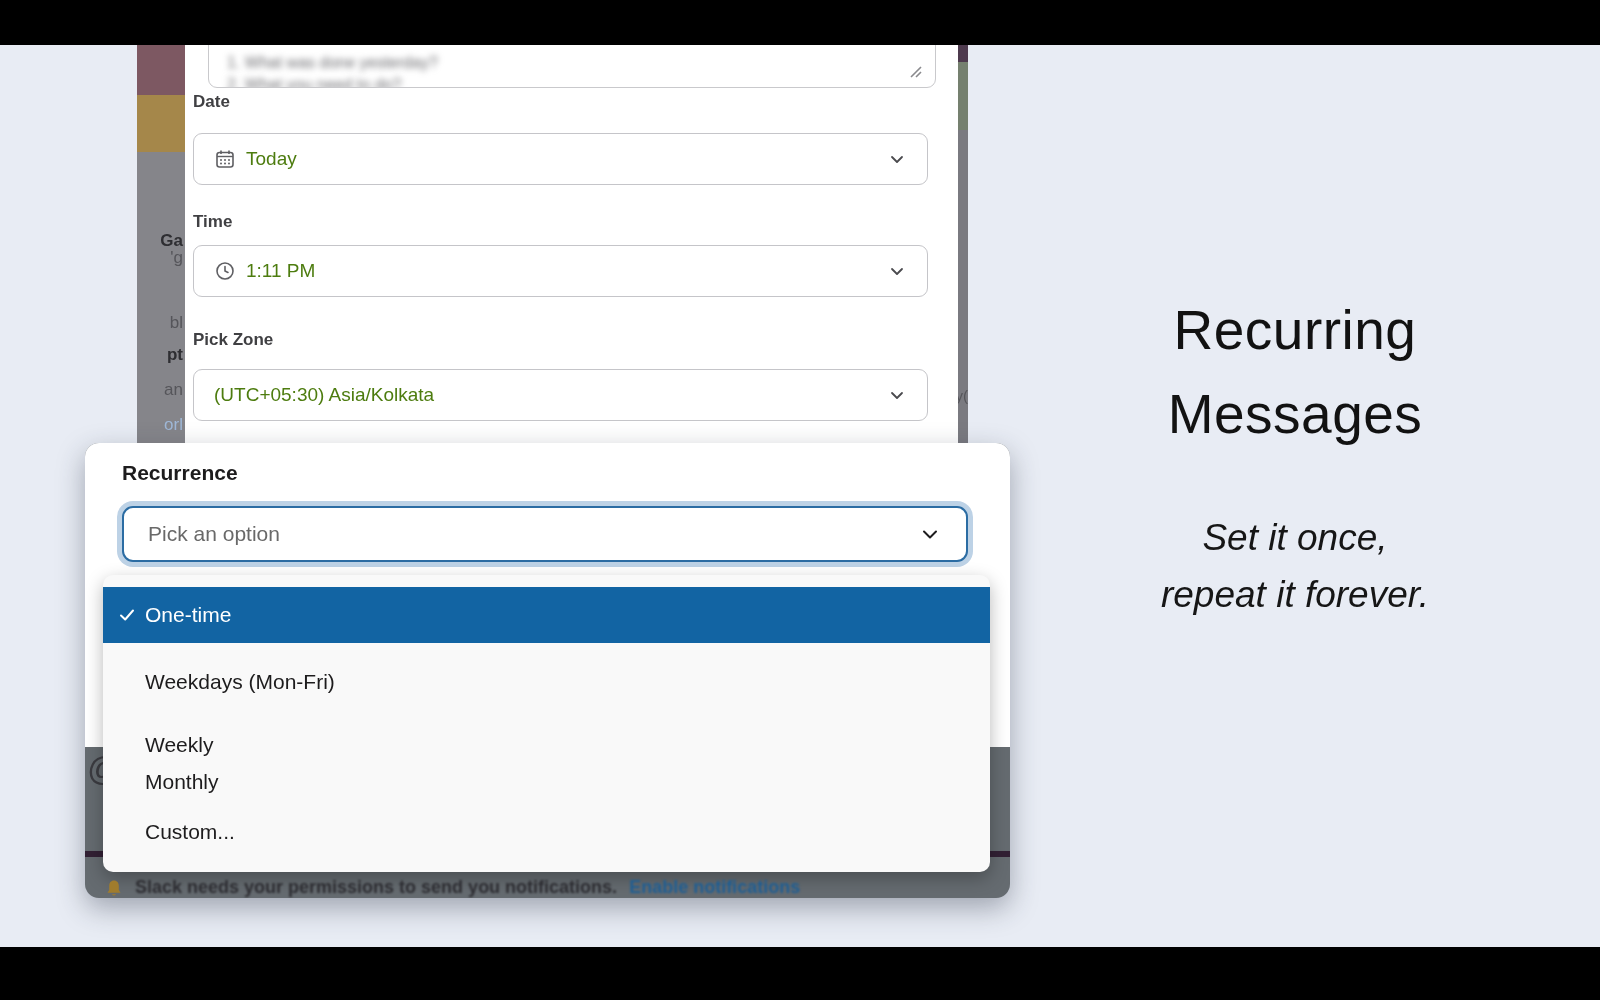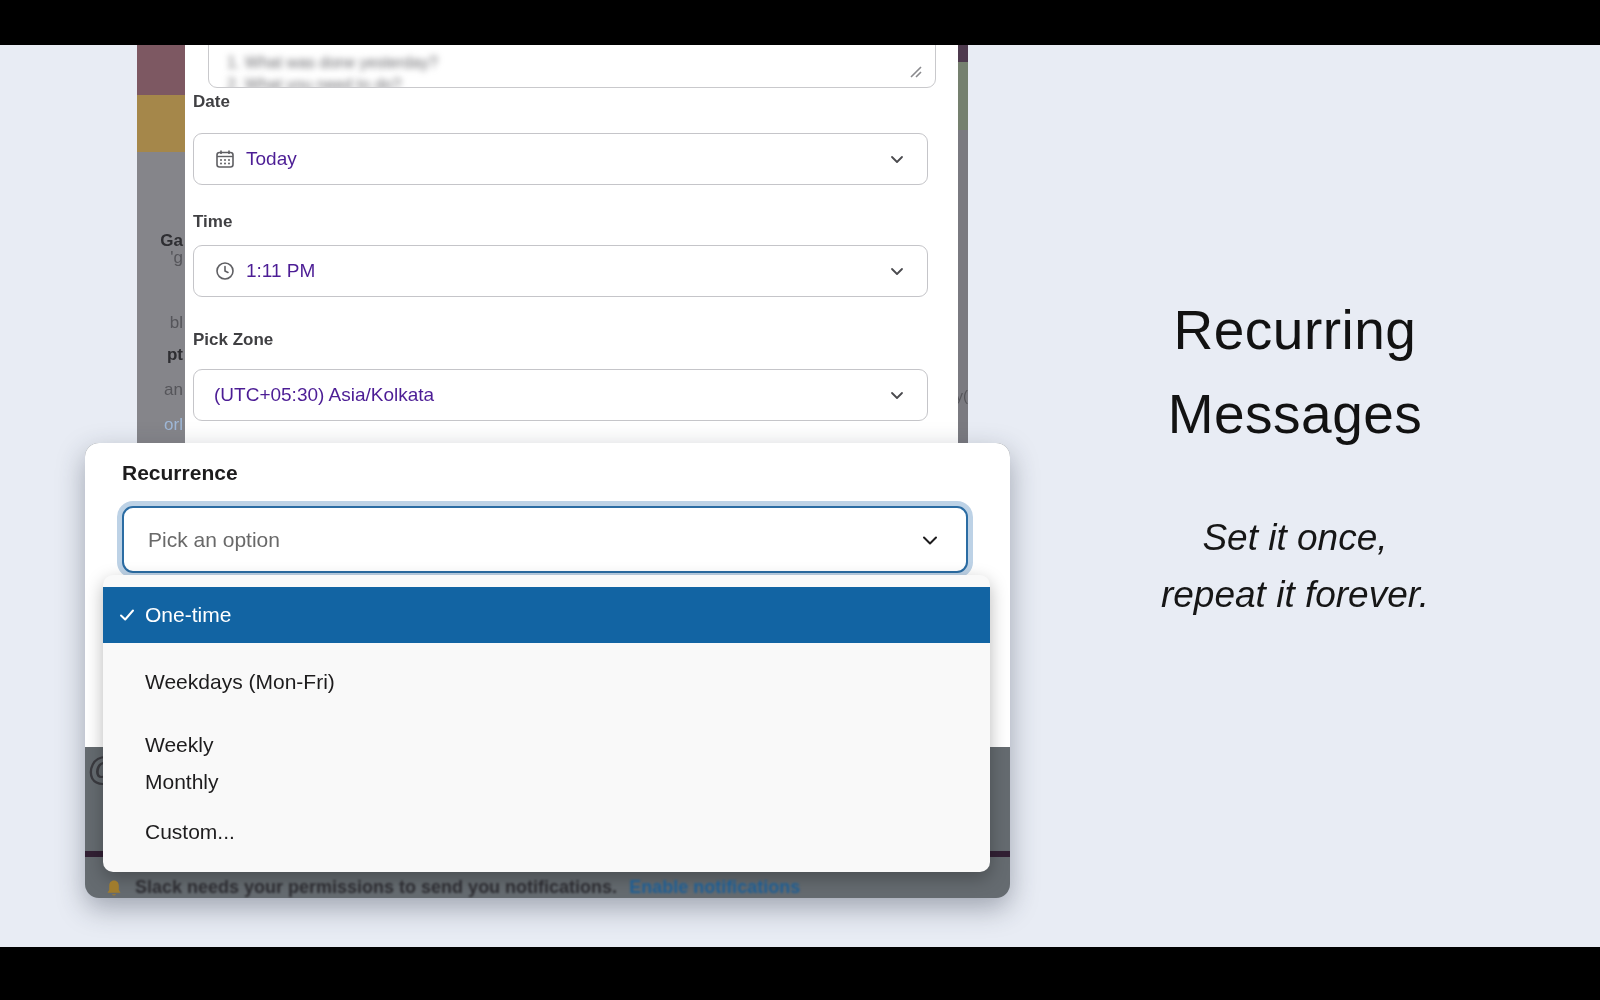--- a/index.html
+++ b/index.html
@@ -25,30 +25,30 @@
   .strip-right .blk-green  { position:absolute; left:0; top:17px; width:10px; height:68px; background:#75806f; }
   .strip-right .frag { right:0; }
 
   
   .ta { position:absolute; left:23px; top:-60px; width:728px; height:103px; border:1px solid #c9c9cc; border-radius:9px; background:#fff; overflow:hidden; }
   .ta-line { position:absolute; left:18px; color:#6a6a6e; font-size:16px; filter:blur(3px); white-space:nowrap; }
   .resize-handle { position:absolute; }
 
   .fld-label { position:absolute; left:8px; font-size:17px; font-weight:700; color:#404043; }
   .fld { position:absolute; left:8px; width:735px; height:52px; border:1px solid #c5c5c9; border-radius:9px; background:#fff; display:flex; align-items:center; padding:0 20px; gap:10px; }
-  .fld .val { font-size:19px; color:#4c1d95; }
+  .fld .val { font-size:19px; color:#4d7c0f; }
   .fld .chev { margin-left:auto; display:flex; }
 
   
   .callout { position:absolute; left:85px; top:443px; width:925px; height:455px; background:#656b70; border-radius:14px; box-shadow:0 10px 28px rgba(40,48,66,.38); overflow:hidden; z-index:10; }
   .callout-white { position:absolute; left:0; top:0; width:925px; height:304px; background:#ffffff; }
   .purple-line { position:absolute; left:0; top:408px; width:925px; height:6px; background:#322034; }
   .at-glyph { position:absolute; left:2px; top:306px; font-size:34px; color:#3b3b40; font-weight:400; }
   .rec-label { position:absolute; left:37px; top:18px; font-size:21px; font-weight:700; color:#1d1c1d; }
-  .rec-select { position:absolute; left:37px; top:63px; width:846px; height:67px; background:#fff; border:2px solid #2b6ca3; border-radius:11px; box-shadow:0 0 0 5px #bdd2e6; display:flex; align-items:center; padding:0 24px; }
+  .rec-select { position:absolute; left:37px; top:63px; width:846px; height:56px; background:#fff; border:2px solid #2b6ca3; border-radius:11px; box-shadow:0 0 0 5px #bdd2e6; display:flex; align-items:center; padding:0 24px; }
   .rec-select .ph { font-size:21px; color:#696969; }
   .rec-select .chev { margin-left:auto; display:flex; }
   .listbox { position:absolute; left:18px; top:132px; width:887px; height:297px; background:#f9f9f9; border-radius:10px; box-shadow:0 6px 18px rgba(0,0,0,.28); overflow:hidden; }
   .opt { position:absolute; left:0; width:887px; height:50px; display:flex; align-items:center; padding-left:42px; font-size:21px; color:#1d1c1d; cursor:pointer; }
   .opt.selected { background:#1264a3; color:#ffffff; height:56px; }
   .opt .check { position:absolute; left:14px; display:flex; }
   .notif { position:absolute; left:20px; top:434px; width:905px; height:30px; display:flex; align-items:flex-start; gap:12px; overflow:hidden; }
   .notif .bell { margin-top:2px; }
   .notif .ntext { font-size:18px; font-weight:700; color:#2c2c31; filter:blur(1.1px); white-space:nowrap; }
   .notif .nlink { font-size:18px; font-weight:700; color:#1f5e93; filter:blur(1.1px); white-space:nowrap; }

